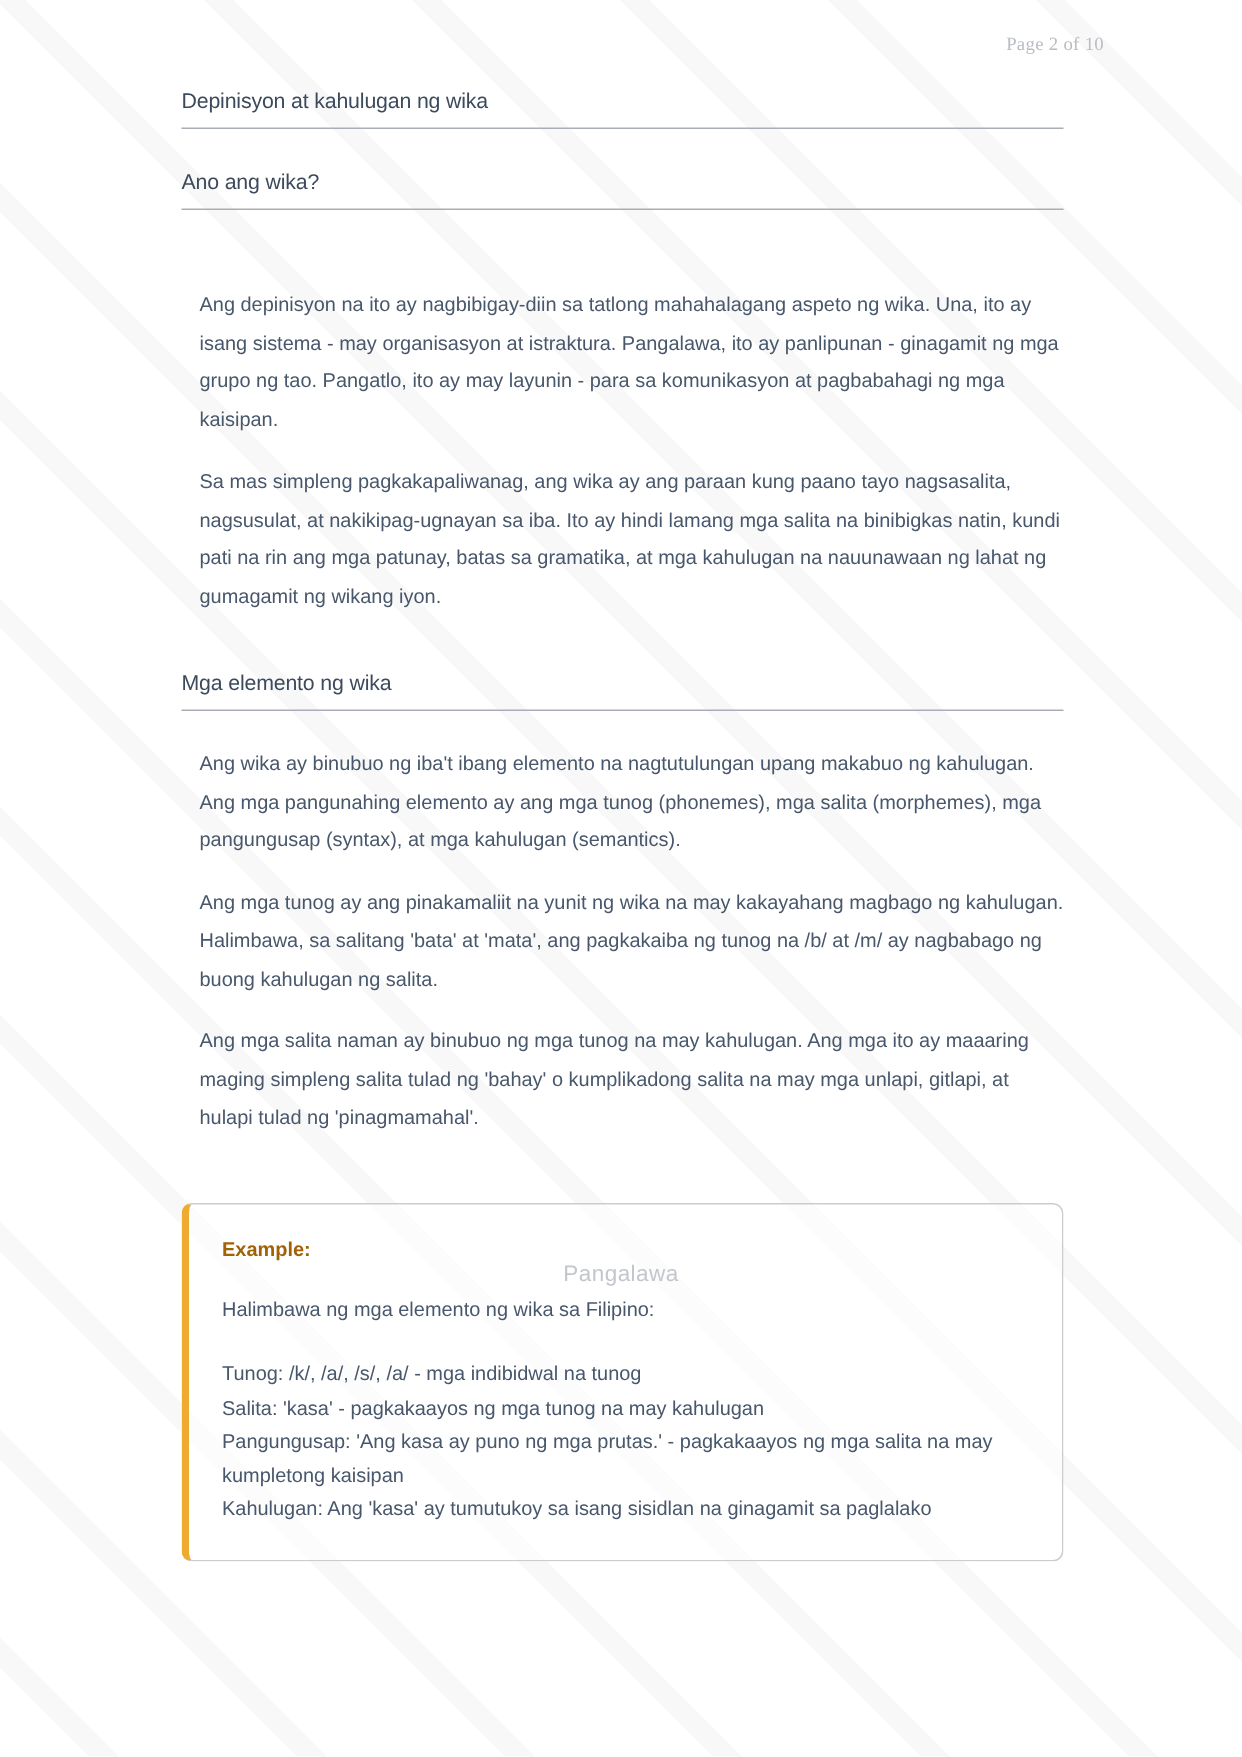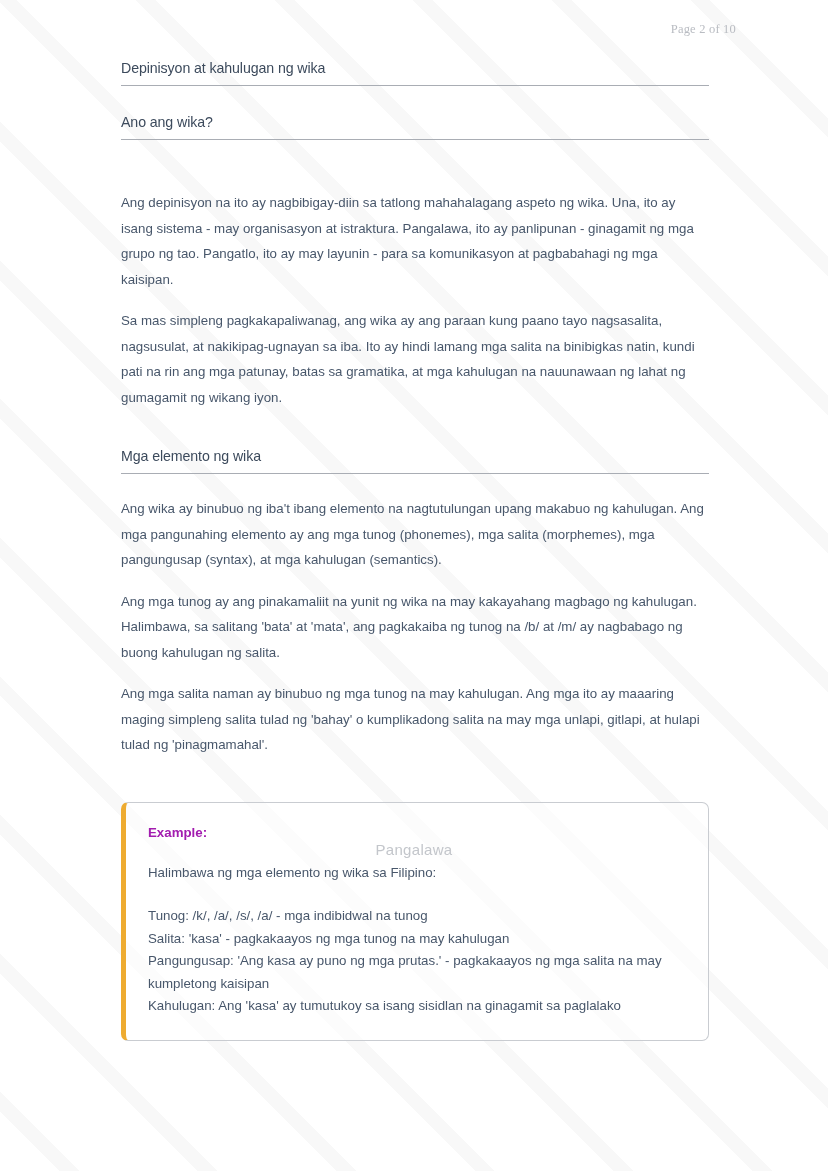--- a/index.html
+++ b/index.html
@@ -69,20 +69,21 @@
   }
 
   .heading-gap-lg { height: 28px; }
   .heading-gap-md { height: 22px; }
 
   p.body-text {
     font-size: 13.3px;
     line-height: 25.5px;
     color: #48576b;
     margin-bottom: 16px;
+    margin-left: 12px;
   }
   p.body-text:last-child { margin-bottom: 0; }
 
   .callout {
     border: 1px solid #c9ccd1;
     border-left: 5px solid #eeab30;
     border-radius: 7px;
     background: rgba(255,255,255,0.55);
     padding: 22px 24px 22px 22px;
   }
@@ -94,21 +95,21 @@
 
   .callout p {
     font-size: 13.3px;
     line-height: 25.5px;
     color: #48576b;
   }
 
   .callout .callout-title {
     font-size: 13.3px;
     font-weight: bold;
-    color: #a21caf;
+    color: #a16207;
     margin-bottom: 20px;
   }
 
   .callout .callout-intro {
     margin-bottom: 20px;
   }
 
   .callout .example-lines {
     font-size: 13.3px;
     line-height: 22.5px;

